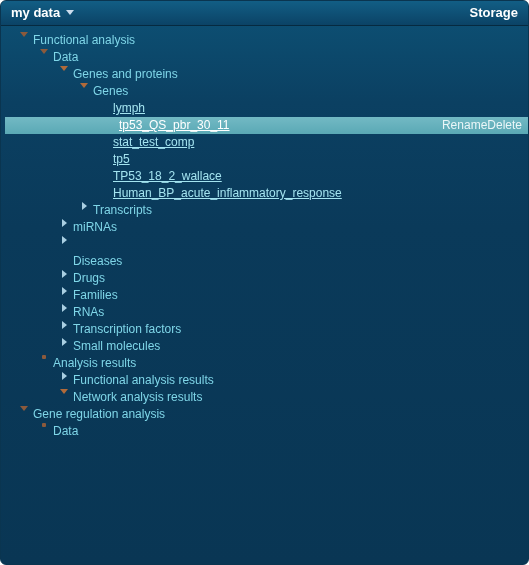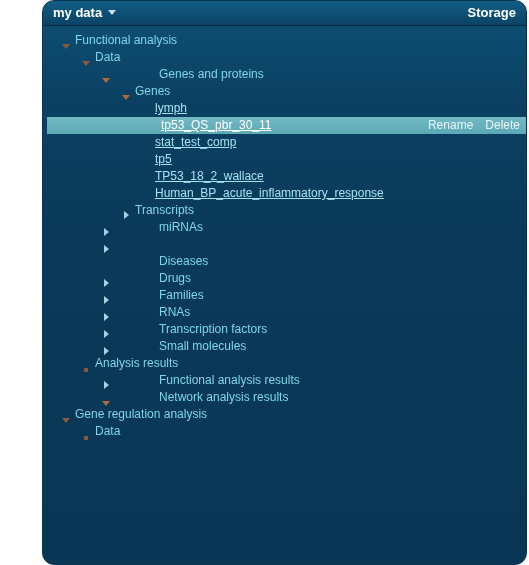--- a/index.html
+++ b/index.html
@@ -5,29 +5,28 @@
     * { margin: 0; padding: 0; box-sizing: border-box; }
     body {
       font-family: Verdana, Arial, sans-serif;
       font-size: 12px;
       width: 529px;
       height: 565px;
       overflow: hidden;
       background: #fff;
     }
     .panel {
-      width: 485px;
+      width: 529px;
       height: 565px;
       border: 1px solid #0a3550;
-      border-radius: 12px;
+      border-radius: 6px;
       background: linear-gradient(to bottom, #0d5276 0%, #0b4062 18%, #0a3a5a 40%, #093654 100%);
       display: flex;
       flex-direction: column;
       overflow: hidden;
-      margin-left: 42px;
     }
     .header {
       background: linear-gradient(to bottom, #125e85 0%, #0b4366 100%);
       color: #fff;
       display: flex;
       justify-content: space-between;
       align-items: center;
       padding: 4px 10px 5px 10px;
       font-size: 13px;
       border-bottom: 1px solid #062a40;
@@ -61,21 +60,21 @@
       color: #7fd6e8;
       position: relative;
     }
     
     .tree::-webkit-scrollbar { width: 16px; }
     .tree::-webkit-scrollbar-track { background: #e8e8e8; }
     .tree::-webkit-scrollbar-thumb { background: #c3c3c3; border: 1px solid #a0a0a0; }
     .tree::-webkit-scrollbar-button { background: #e8e8e8; height: 16px; border: 1px solid #bbb; }
     .row {
       display: flex;
-      align-items: flex-end;
+      align-items: flex-start;
       height: 17px;
       line-height: 17px;
       white-space: nowrap;
       position: relative;
     }
     .toggle {
       width: 10px;
       display: inline-flex;
       align-items: center;
       justify-content: center;
@@ -118,30 +117,30 @@
       background: linear-gradient(to bottom, #73b9c4 0%, #5aa9b5 100%);
       margin-right: 0;
     }
     .row.selected .link {
       color: #fff;
     }
     .actions {
       position: absolute;
       right: 6px;
       display: flex;
-      gap: 12px;
+      gap: 0;
       color: #eaf6f8;
       font-size: 12px;
     }
     .actions span { cursor: pointer; }
 
     
     .d0 { padding-left: 14px; }
     .d1 { padding-left: 34px; }
-    .d2 { padding-left: 54px; gap: 44px; }
+    .d2 { padding-left: 54px; }
     .d3 { padding-left: 74px; }
     .d4 { padding-left: 94px; }
     
     .row.selected { padding-left: 0; }
     .row.selected .pad5 { display:inline-block; width:114px; flex-shrink:0; }
   </style>
 </head>
 <body>
 
 <div class="panel">

